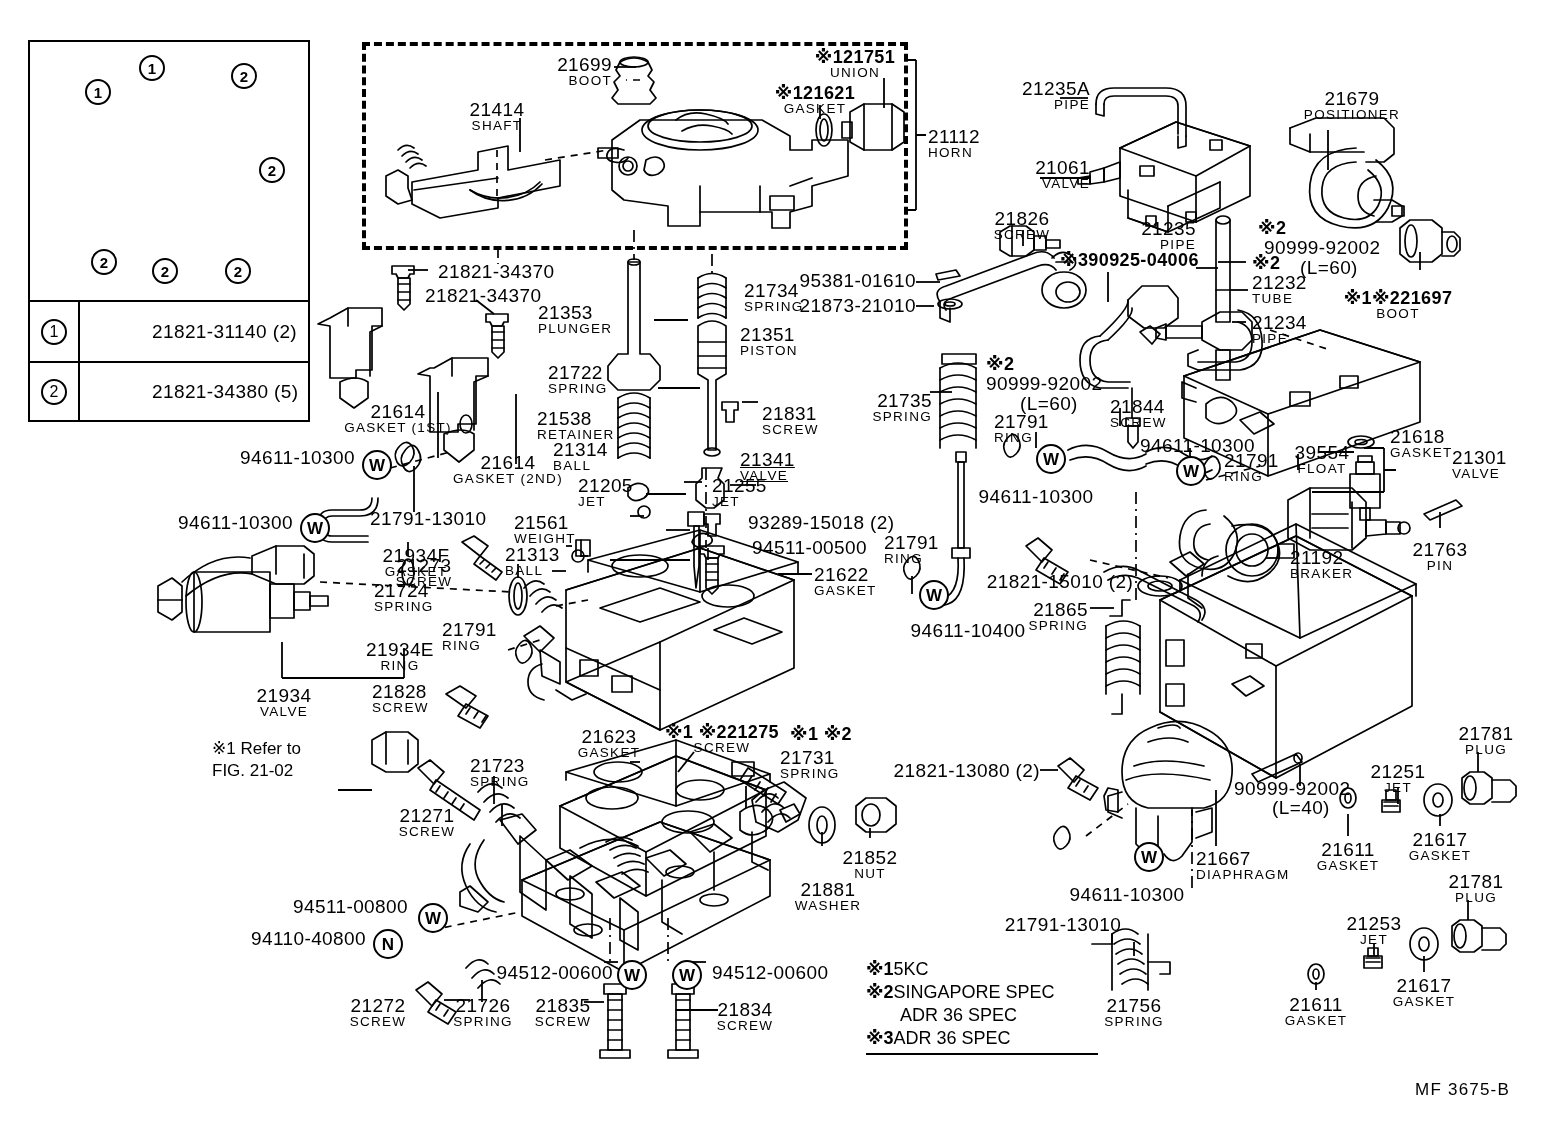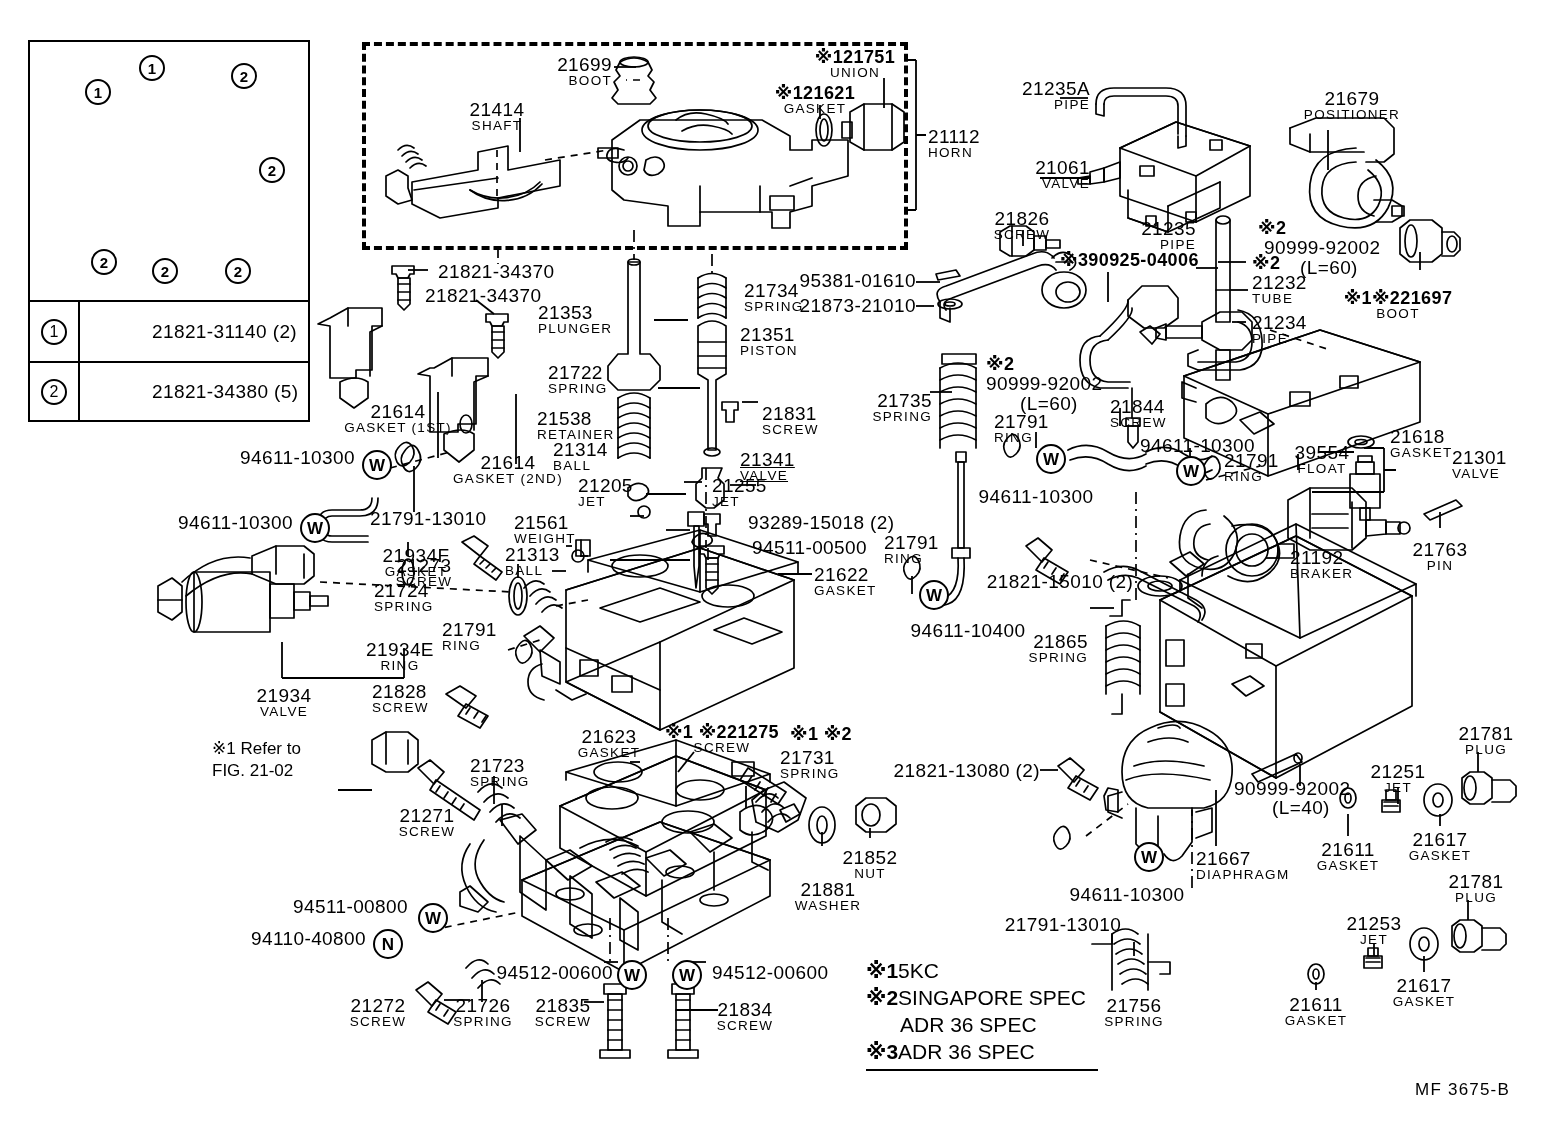--- a/index.html
+++ b/index.html
@@ -51,21 +51,21 @@
            border:4px dashed #000;box-sizing:border-box;}
 
   
   svg.art{position:absolute;left:0;top:0;width:1568px;height:1122px;overflow:visible;}
   svg.art *{vector-effect:non-scaling-stroke;}
 
   
   #figid{position:absolute;right:58px;bottom:22px;font-size:17px;letter-spacing:1.2px;}
 
   
-  #specnotes{position:absolute;left:866px;top:958px;font-size:21px;line-height:1.28;}
+  #specnotes{position:absolute;left:866px;top:958px;font-size:18px;line-height:1.28;}
   #specnotes .nrow{white-space:nowrap;}
   #specnotes .nrow .mk{font-weight:bold;}
   #specnotes .indent{padding-left:34px;}
   #specnotes .ul{border-bottom:2.6px solid #000;width:232px;margin-top:3px;}
 
   
   #referto{position:absolute;left:212px;top:738px;font-size:17px;line-height:1.3;}
 </style>
 </head>
 <body>
@@ -1100,21 +1100,21 @@
   </div>
   <div class="lbl c" style="left:968px;top:621px;">
     <span class="pn">94611-10400</span>
   </div>
   <div class="balloon" style="left:919px;top:580px;">
       <span class="bg">W</span>
     </div>
   <div class="lbl c" style="left:1060px;top:572px;">
     <span class="pn">21821-15010 (2)</span>
   </div>
-  <div class="lbl r" style="left:1088px;top:632px;">
+  <div class="lbl r" style="left:1088px;top:600px;">
     <span class="pn">21865</span><span class="nm">SPRING</span>
   </div>
   <div class="lbl l" style="left:1390px;top:427px;">
     <span class="pn">21618</span><span class="nm">GASKET</span>
   </div>
   <div class="lbl l" style="left:1452px;top:448px;">
     <span class="pn">21301</span><span class="nm">VALVE</span>
   </div>
   <div class="lbl c" style="left:1322px;top:443px;">
     <span class="pn">39554</span><span class="nm">FLOAT</span>

